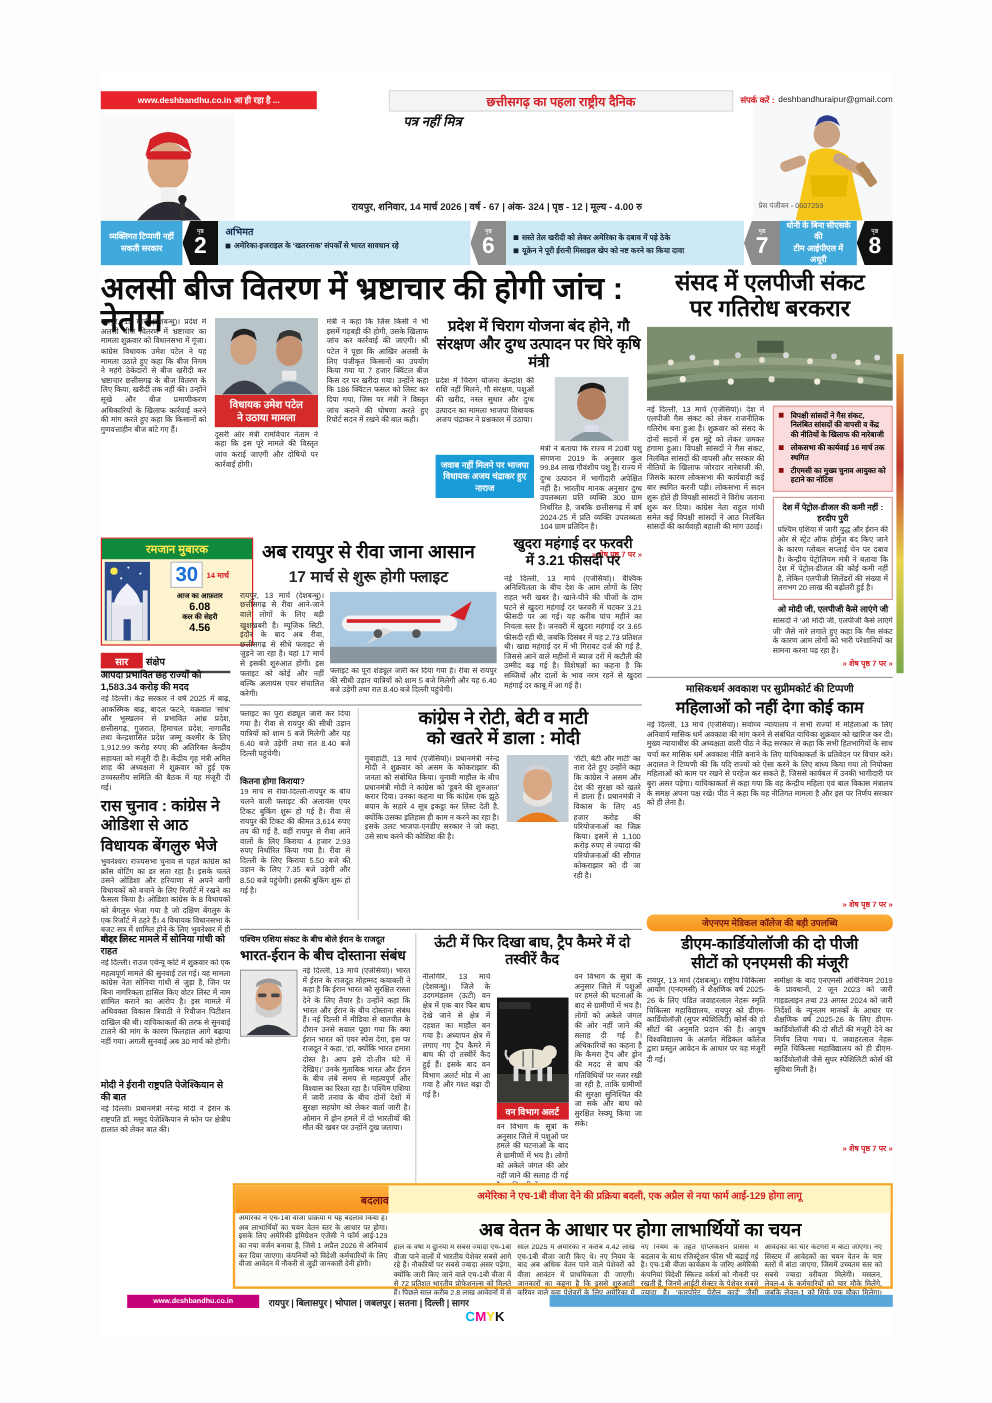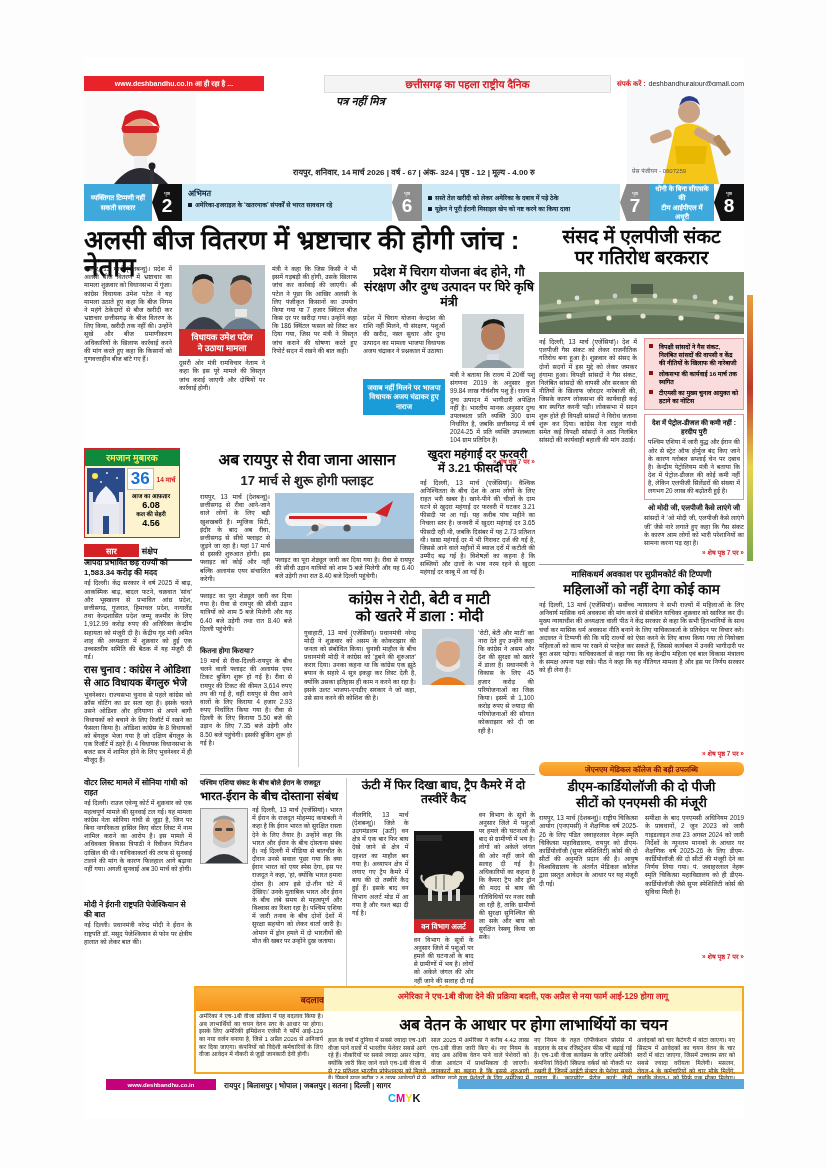--- a/index.html
+++ b/index.html
@@ -244,61 +244,61 @@
     </div>
     <div style="display:flex;gap:7px;margin-top:4px;">
       <div class="bt" style="width:99px;height:148px;">रायपुर, 13 मार्च (देशबन्धु)। राष्ट्रीय चिकित्सा आयोग (एनएमसी) ने शैक्षणिक वर्ष 2025-26 के लिए पंडित जवाहरलाल नेहरू स्मृति चिकित्सा महाविद्यालय, रायपुर को डीएम-कार्डियोलॉजी (सुपर स्पेशिलिटी) कोर्स की दो सीटों की अनुमति प्रदान की है। आयुष विश्वविद्यालय के अंतर्गत मेडिकल कॉलेज द्वारा प्रस्तुत आवेदन के आधार पर यह मंजूरी दी गई।</div>
       <div style="width:99px;">
         <div class="bt" style="height:138px;">समीक्षा के बाद एनएमसी अधिनियम 2019 के प्रावधानों, 2 जून 2023 को जारी गाइडलाइन तथा 23 अगस्त 2024 को जारी निर्देशों के न्यूनतम मानकों के आधार पर शैक्षणिक वर्ष 2025-26 के लिए डीएम-कार्डियोलॉजी की दो सीटों की मंजूरी देने का निर्णय लिया गया। पं. जवाहरलाल नेहरू स्मृति चिकित्सा महाविद्यालय को ही डीएम-कार्डियोलॉजी जैसे सुपर स्पेशिलिटी कोर्स की सुविधा मिली है।</div>
         <div class="more">» शेष पृष्ठ 7 पर »</div>
       </div>
     </div>
   </div>
 
-  <div class="abs" style="left:0;top:390px;width:96px;height:90px;border:1px solid #d42027;box-sizing:border-box;background:#fdf3cf;">
+  <div class="abs" style="left:0;top:390px;width:127px;height:90px;border:1px solid #d42027;box-sizing:border-box;background:#fdf3cf;">
     <div style="background:#0f8a3c;color:#ffe84d;font-weight:800;font-size:9.5px;text-align:center;padding:2px 0;">रमजान मुबारक</div>
     <div style="display:flex;padding:2px;">
       <div style="width:38px;height:66px;overflow:hidden;flex:none;">
         <svg width="38" height="66" viewBox="0 0 38 66">
           <rect width="38" height="66" fill="#2a4a8a"></rect>
           <circle cx="8" cy="8" r="3" fill="#ffe84d"></circle>
           <circle cx="20" cy="5" r="0.9" fill="#fff"></circle>
             <circle cx="30" cy="10" r="0.9" fill="#fff"></circle>
             <circle cx="14" cy="14" r="0.9" fill="#fff"></circle>
           <rect x="6" y="34" width="26" height="32" fill="#e8e8f0"></rect>
           <path d="M19 18 Q30 28 30 36 L8 36 Q8 28 19 18 Z" fill="#f0f0f8"></path>
           <rect x="2" y="24" width="4" height="42" fill="#e0e0ea"></rect>
           <rect x="32" y="24" width="4" height="42" fill="#e0e0ea"></rect>
           <rect x="16" y="48" width="6" height="18" fill="#2a4a8a"></rect>
         </svg>
       </div>
       <div style="flex:1;display:flex;flex-direction:column;align-items:center;">
         <div style="display:flex;align-items:center;gap:3px;">
-          <span style="font-size:17px;font-weight:800;color:#1a6fd4;background:#fff;border:1px solid #bbb;padding:0 3px;">36</span>
+          <span style="font-size:17px;font-weight:800;color:#1a6fd4;background:#fff;border:1px solid #bbb;padding:0 3px;">30</span>
           <span class="red" style="font-size:6.5px;font-weight:bold;">14 मार्च</span>
         </div>
         <div style="font-size:6px;font-weight:800;margin-top:2px;">आज का आफ़तार</div>
         <div style="font-size:9px;font-weight:800;">6.08</div>
         <div style="font-size:6px;font-weight:800;">कल की सेहरी</div>
         <div style="font-size:9px;font-weight:800;">4.56</div>
       </div>
     </div>
   </div>
 
   <div class="abs" style="left:0;top:486px;width:108px;display:flex;align-items:center;gap:3px;border-bottom:2px solid #444;padding-bottom:2px;">
-    <span style="background:#d42027;color:#fff;font-weight:800;font-size:8px;padding:1px 22px;">सार</span>
+    <span style="background:#d42027;color:#fff;font-weight:800;font-size:8px;padding:1px 12px;">सार</span>
     <span style="font-weight:800;font-size:8px;color:#111;">संक्षेप</span>
   </div>
 
   <div class="abs" style="left:0;top:500px;width:108px;">
     <div style="font-size:7.8px;font-weight:800;color:#111;line-height:1.25;">आपदा प्रभावित छह राज्यों को 1,583.34 करोड़ की मदद</div>
     <div class="bt" style="height:80px;margin-top:2px;">नई दिल्ली। केंद्र सरकार ने वर्ष 2025 में बाढ़, आकस्मिक बाढ़, बादल फटने, चक्रवात ‘सांध’ और भूस्खलन से प्रभावित आंध्र प्रदेश, छत्तीसगढ़, गुजरात, हिमाचल प्रदेश, नागालैंड तथा केन्द्रशासित प्रदेश जम्मू कश्मीर के लिए 1,912.99 करोड़ रुपए की अतिरिक्त केन्द्रीय सहायता को मंजूरी दी है। केंद्रीय गृह मंत्री अमित शाह की अध्यक्षता में शुक्रवार को हुई एक उच्चस्तरीय समिति की बैठक में यह मंजूरी दी गई।</div>
   </div>
   <div class="abs" style="left:0;top:606px;width:108px;">
-    <div style="font-size:10px;font-weight:800;color:#111;line-height:1.25;">रास चुनाव : कांग्रेस ने ओडिशा से आठ विधायक बेंगलुरु भेजे</div>
+    <div style="font-size:13px;font-weight:800;color:#111;line-height:1.25;">रास चुनाव : कांग्रेस ने ओडिशा से आठ विधायक बेंगलुरु भेजे</div>
     <div class="bt" style="height:85px;margin-top:2px;">भुवनेश्वर। राज्यसभा चुनाव से पहले कांग्रेस को क्रॉस वोटिंग का डर सता रहा है। इसके चलते उसने ओडिशा और हरियाणा से अपने बागी विधायकों को बचाने के लिए रिजॉर्ट में रखने का फैसला किया है। ओडिशा कांग्रेस के 8 विधायकों को बेंगलुरु भेजा गया है जो दक्षिण बेंगलुरु के एक रिजॉर्ट में ठहरे हैं। 4 विधायक विधानसभा के बजट सत्र में शामिल होने के लिए भुवनेश्वर में ही मौजूद हैं।</div>
   </div>
   <div class="abs" style="left:0;top:720px;width:108px;">
     <div style="font-size:7.8px;font-weight:800;color:#111;line-height:1.25;">वोटर लिस्ट मामले में सोनिया गांधी को राहत</div>
     <div class="bt" style="height:95px;margin-top:2px;">नई दिल्ली। राउज एवेन्यू कोर्ट में शुक्रवार को एक महत्वपूर्ण मामले की सुनवाई टल गई। यह मामला कांग्रेस नेता सोनिया गांधी से जुड़ा है, जिन पर बिना नागरिकता हासिल किए वोटर लिस्ट में नाम शामिल कराने का आरोप है। इस मामले में अधिवक्ता विकास त्रिपाठी ने रिवीजन पिटीशन दाखिल की थी। याचिकाकर्ता की तरफ से सुनवाई टालने की मांग के कारण फिलहाल आगे बढ़ाया नहीं गया। अगली सुनवाई अब 30 मार्च को होगी।</div>
   </div>
   <div class="abs" style="left:0;top:842px;width:108px;">
     <div style="font-size:7.8px;font-weight:800;color:#111;line-height:1.25;">मोदी ने ईरानी राष्ट्रपति पेजेश्कियान से की बात</div>
     <div class="bt" style="height:42px;margin-top:2px;">नई दिल्ली। प्रधानमंत्री नरेन्द्र मोदी ने ईरान के राष्ट्रपति डॉ. मसूद पेजेश्कियान से फोन पर क्षेत्रीय हालात को लेकर बात की।</div>
   </div>

